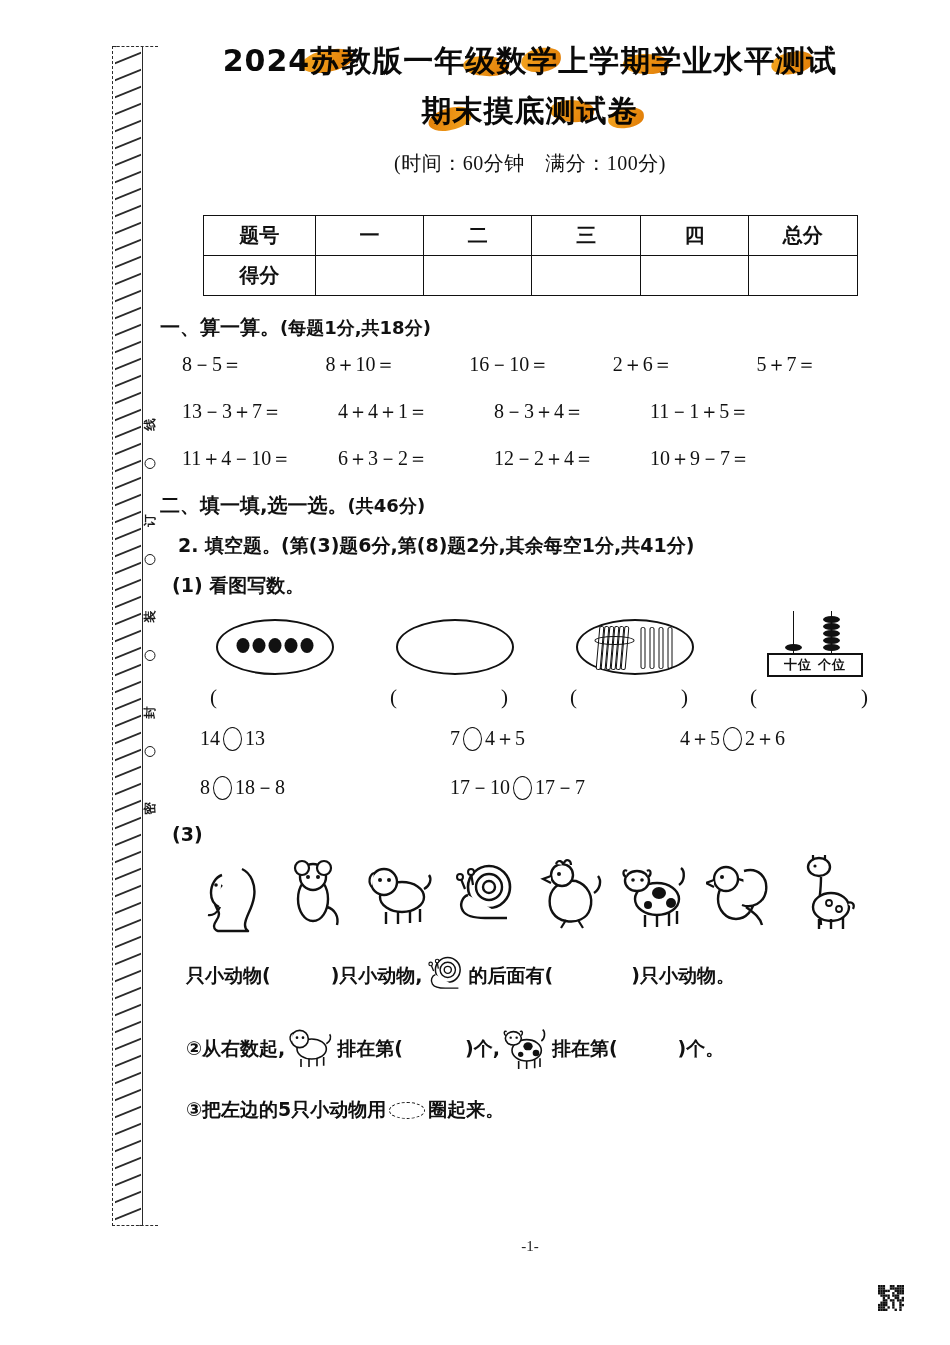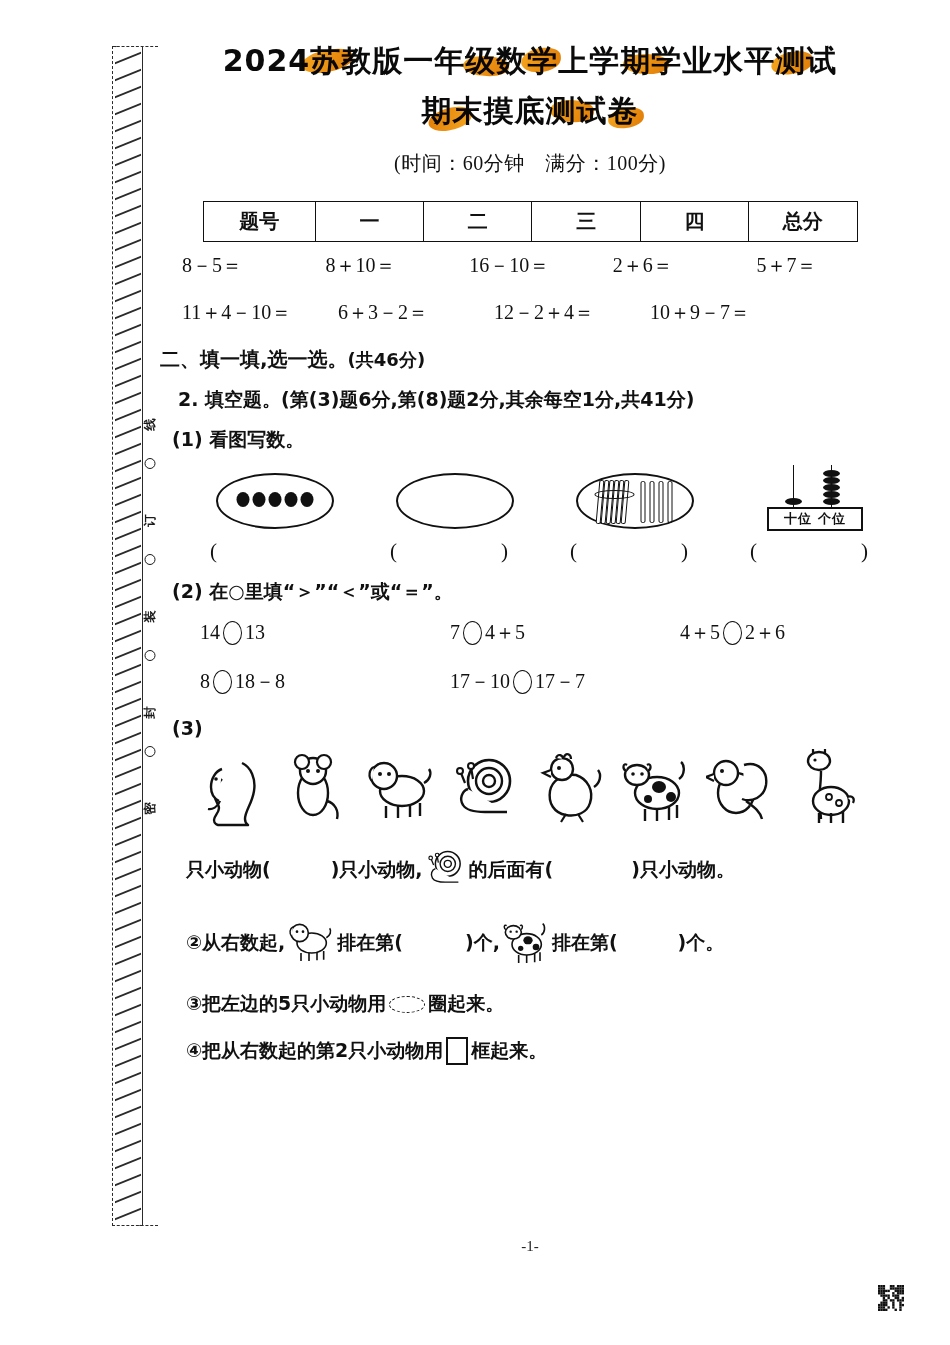--- a/index.html
+++ b/index.html
@@ -91,21 +91,21 @@
     mix-blend-mode: multiply;
   }
   #subtitle {
     margin-top: 18px;
     font-size: 20px;
     letter-spacing: 0.5px;
   }
 
   
   #score-table {
-    margin: 24px auto 0 auto;
+    margin: 38px auto 0 auto;
     border-collapse: collapse;
     width: 655px;
   }
   #score-table td {
     border: 1.8px solid #111;
     height: 40px;
     text-align: center;
     font-size: 20px;
     font-family: "DejaVu Sans", sans-serif;
     font-weight: 700;
@@ -418,30 +418,47 @@
   <table id="score-table">
     <tbody id="score-table-body">
         <tr>
           <td class="hdr-label">题号</td>
           <td class="col">一</td>
           <td class="col">二</td>
           <td class="col">三</td>
           <td class="col">四</td>
           <td class="col">总分</td>
         </tr>
+        <tr>
+          <td class="hdr-label">得分</td>
+          <td class="col"></td>
+          <td class="col"></td>
+          <td class="col"></td>
+          <td class="col"></td>
+          <td class="col"></td>
+        </tr>
       </tbody>
   </table>
 
+  <div class="section-head">
+    <span>一、算一算。</span><span class="pts">(每题1分,共18分)</span>
+  </div>
   <div class="calc-rows" id="calc-rows">
       <div class="calc-row r5">
         <div class="calc-cell">8－5＝</div>
         <div class="calc-cell">8＋10＝</div>
         <div class="calc-cell">16－10＝</div>
         <div class="calc-cell">2＋6＝</div>
         <div class="calc-cell">5＋7＝</div>
+      </div>
+      <div class="calc-row r4">
+        <div class="calc-cell">13－3＋7＝</div>
+        <div class="calc-cell">4＋4＋1＝</div>
+        <div class="calc-cell">8－3＋4＝</div>
+        <div class="calc-cell">11－1＋5＝</div>
       </div>
       <div class="calc-row r4">
         <div class="calc-cell">11＋4－10＝</div>
         <div class="calc-cell">6＋3－2＝</div>
         <div class="calc-cell">12－2＋4＝</div>
         <div class="calc-cell">10＋9－7＝</div>
       </div>
     </div>
 
   <div class="section-head">
@@ -511,21 +528,20 @@
             <div class="bar">
               <span>十位</span>
               <span style="margin-left: 6px;">个位</span>
             </div>
           </div>
         </div>
         <div class="paren">(　　　　)</div>
       </div>
     </div>
 
-  <div class="item-head">(2) 在○里填“＞”“＜”或“＝”。</div>
   <div class="cmp-rows" id="cmp-rows">
       <div class="cmp-row">
         <div class="cmp-cell">
           <span>14</span>
           <span class="circ"></span>
           <span>13</span>
         </div>
         <div class="cmp-cell">
           <span>7</span>
           <span class="circ"></span>
@@ -673,25 +689,20 @@
           </svg></span>
         <span>排在第(</span>
         <span class="blank" style="width: 60px;">&nbsp;</span>
         <span>)个。</span>
       </div>
       <div class="q-line">
         <span>③把左边的5只小动物用</span>
         <span class="ell-ico"></span>
         <span>圈起来。</span>
       </div>
-      <div class="q-line">
-        <span>④把从右数起的第2只小动物用</span>
-        <span class="box-ico"></span>
-        <span>框起来。</span>
-      </div>
     </div>
 
   <div id="page-num">-1-</div>
   <div id="qr-code"><svg width="30" height="26" viewBox="0 0 11 11" xmlns="http://www.w3.org/2000/svg">
         <rect width="11" height="11" fill="#fff"></rect>
         <rect x="0" y="0" width="1" height="1" fill="#111"></rect>
         <rect x="1" y="0" width="1" height="1" fill="#111"></rect>
         <rect x="2" y="0" width="1" height="1" fill="#111"></rect>
         <rect x="5" y="0" width="1" height="1" fill="#111"></rect>
         <rect x="6" y="0" width="1" height="1" fill="#111"></rect>

